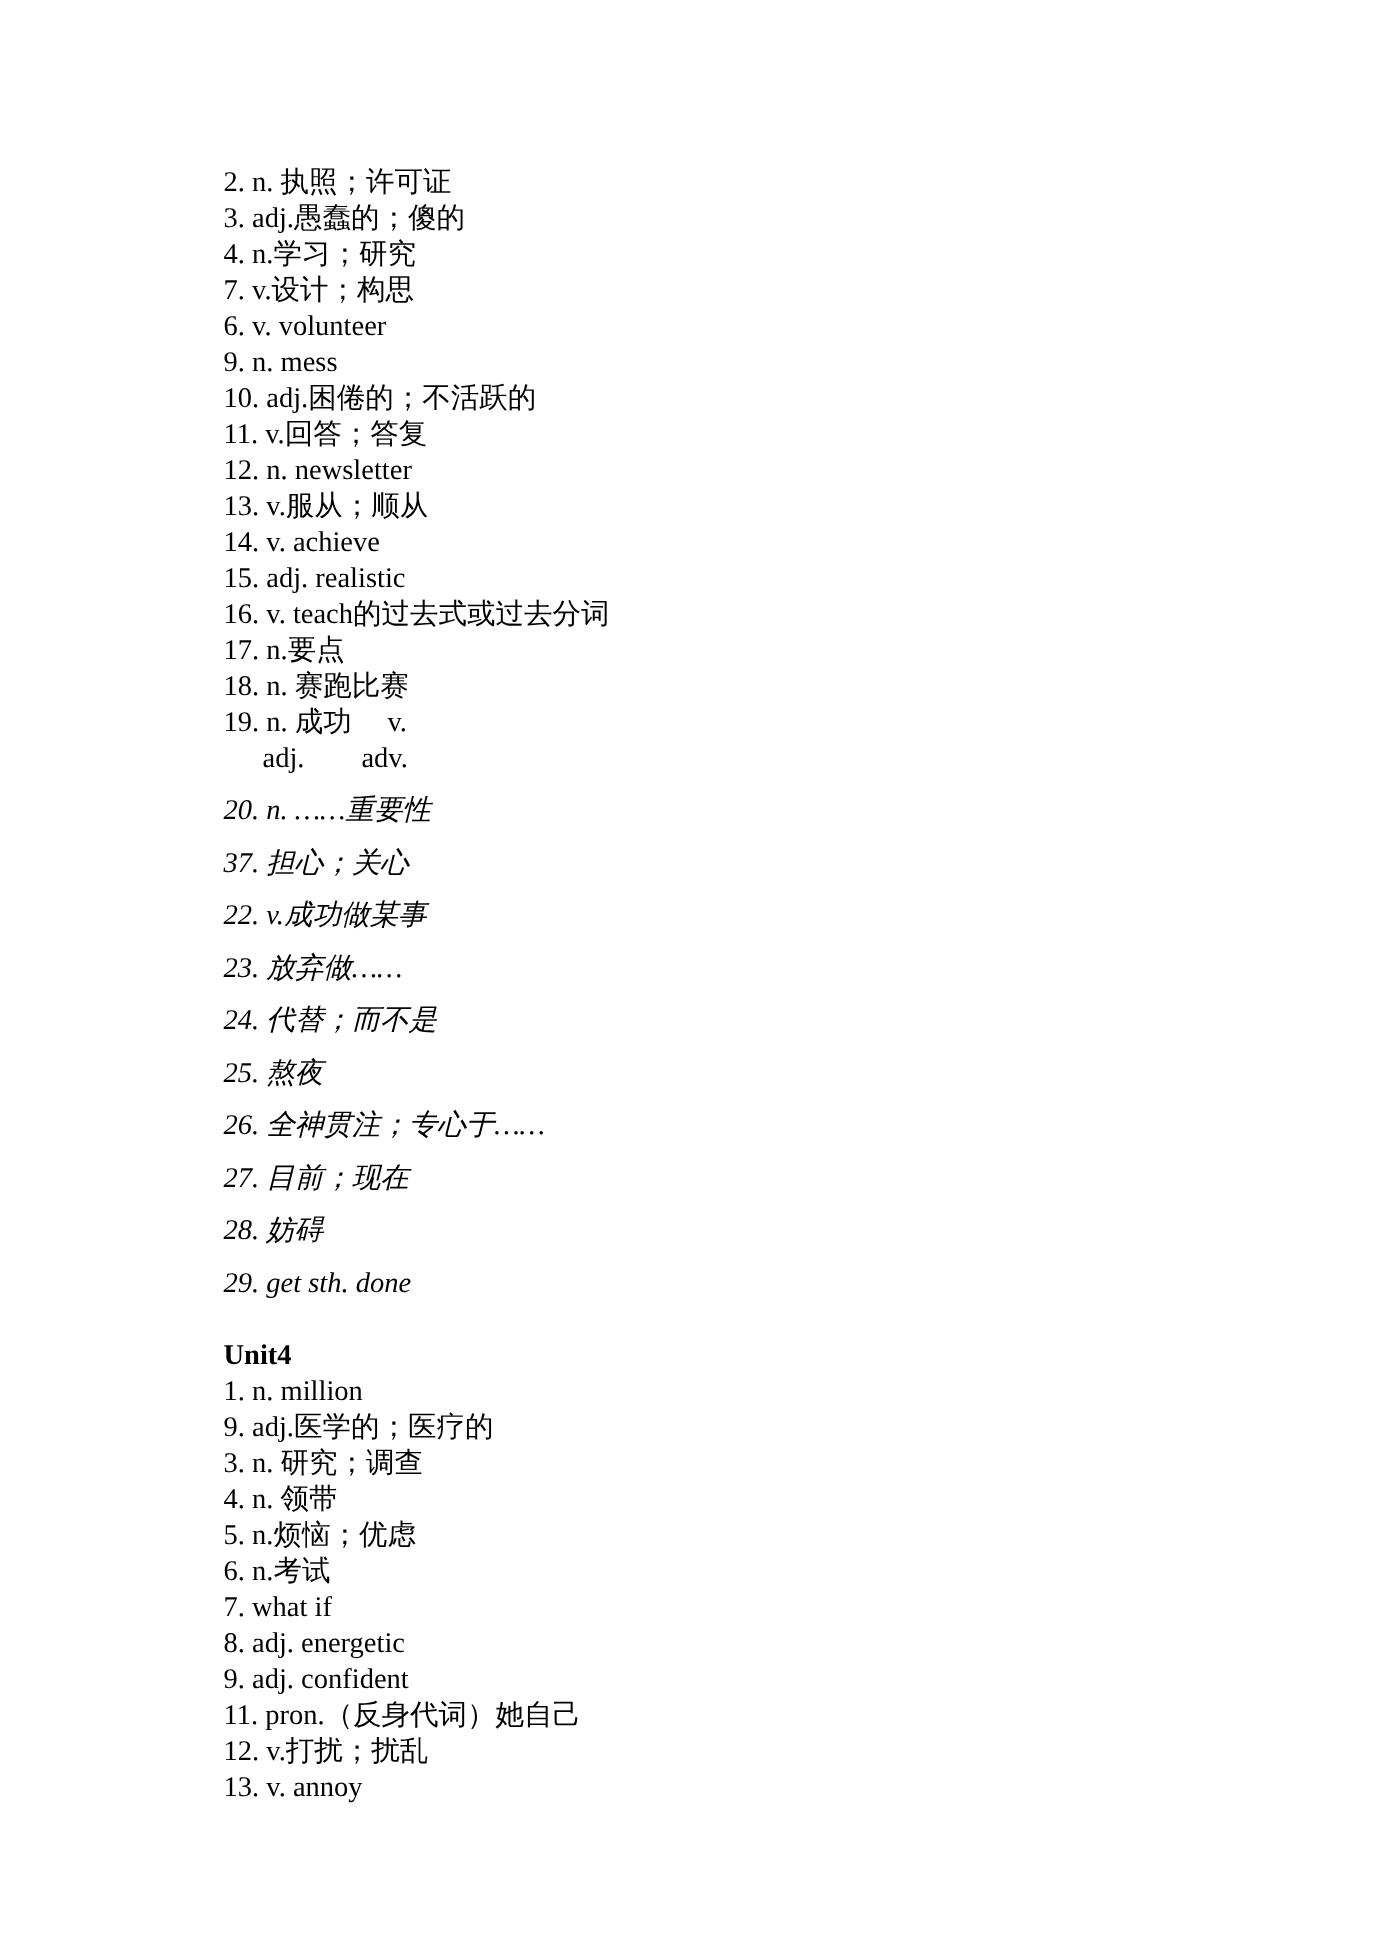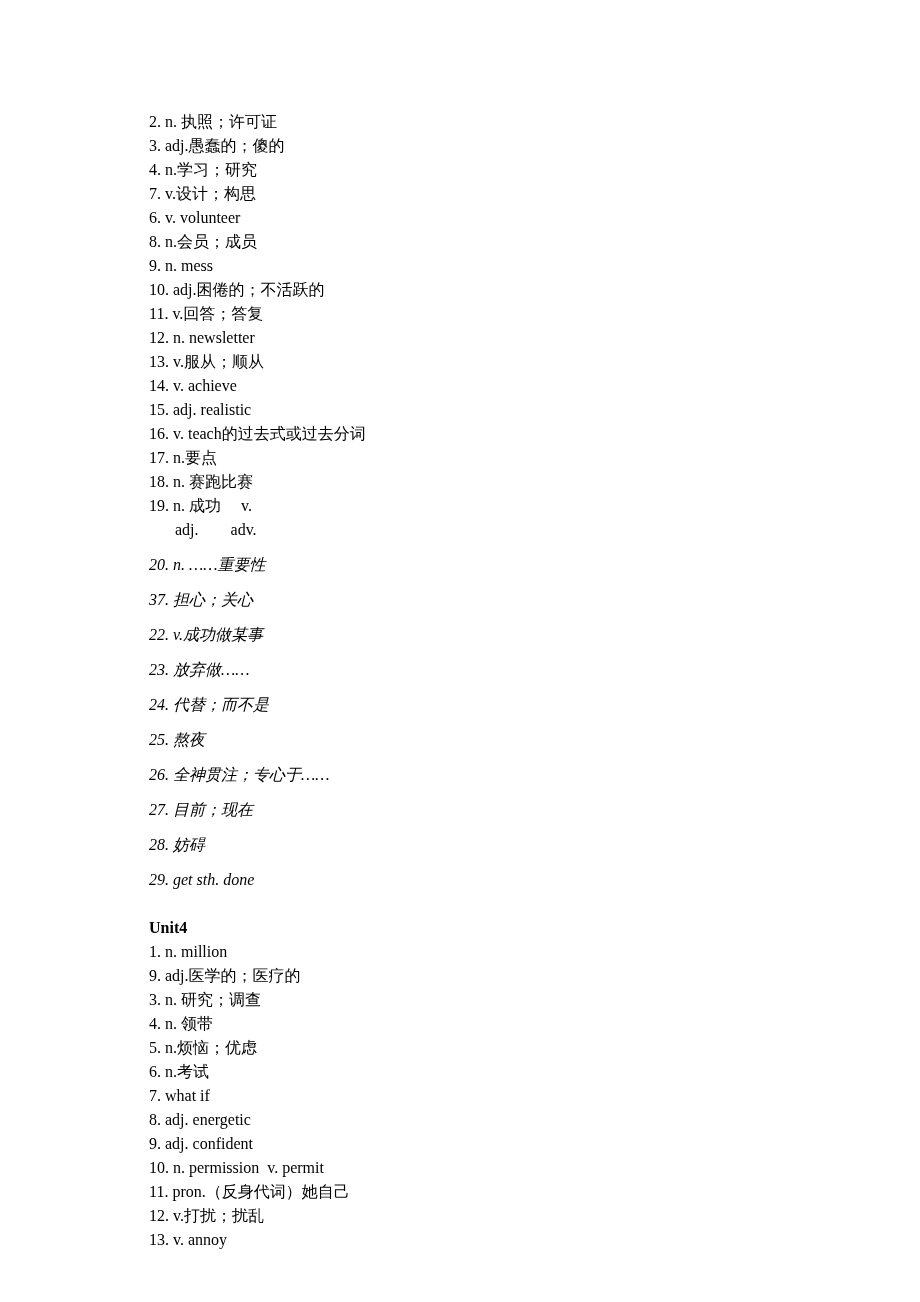--- a/index.html
+++ b/index.html
@@ -7,21 +7,21 @@
     padding: 0;
     background: #ffffff;
     width: 920px;
   }
   .page {
     width: 920px;
     min-height: 1302px;
     padding: 110px 0 0 149px;
     box-sizing: border-box;
     font-family: "SimSun", "宋体", serif;
-    font-size: 16px;
+    font-size: 19px;
     line-height: 24px;
     color: #000;
   }
   .row {
     white-space: pre;
   }
   .indent {
     padding-left: 26px;
   }
   .italic {
@@ -36,21 +36,20 @@
 </head>
 <body>
 
 <div class="page">
 
   <div class="row">2. n. 执照；许可证</div>
   <div class="row">3. adj.愚蠢的；傻的</div>
   <div class="row">4. n.学习；研究</div>
   <div class="row">7. v.设计；构思</div>
   <div class="row">6. v. volunteer</div>
-  <div class="row">8. n.会员；成员</div>
   <div class="row">9. n. mess</div>
   <div class="row">10. adj.困倦的；不活跃的</div>
   <div class="row">11. v.回答；答复</div>
   <div class="row">12. n. newsletter</div>
   <div class="row">13. v.服从；顺从</div>
   <div class="row">14. v. achieve</div>
   <div class="row">15. adj. realistic</div>
   <div class="row">16. v. teach的过去式或过去分词</div>
   <div class="row">17. n.要点</div>
   <div class="row">18. n. 赛跑比赛</div>
@@ -73,18 +72,17 @@
 
   <div class="row">1. n. million</div>
   <div class="row">9. adj.医学的；医疗的</div>
   <div class="row">3. n. 研究；调查</div>
   <div class="row">4. n. 领带</div>
   <div class="row">5. n.烦恼；优虑</div>
   <div class="row">6. n.考试</div>
   <div class="row">7. what if</div>
   <div class="row">8. adj. energetic</div>
   <div class="row">9. adj. confident</div>
-  <div class="row">10. n. permission  v. permit</div>
   <div class="row">11. pron.（反身代词）她自己</div>
   <div class="row">12. v.打扰；扰乱</div>
   <div class="row">13. v. annoy</div>
 
 </div>
 
 </body></html>

